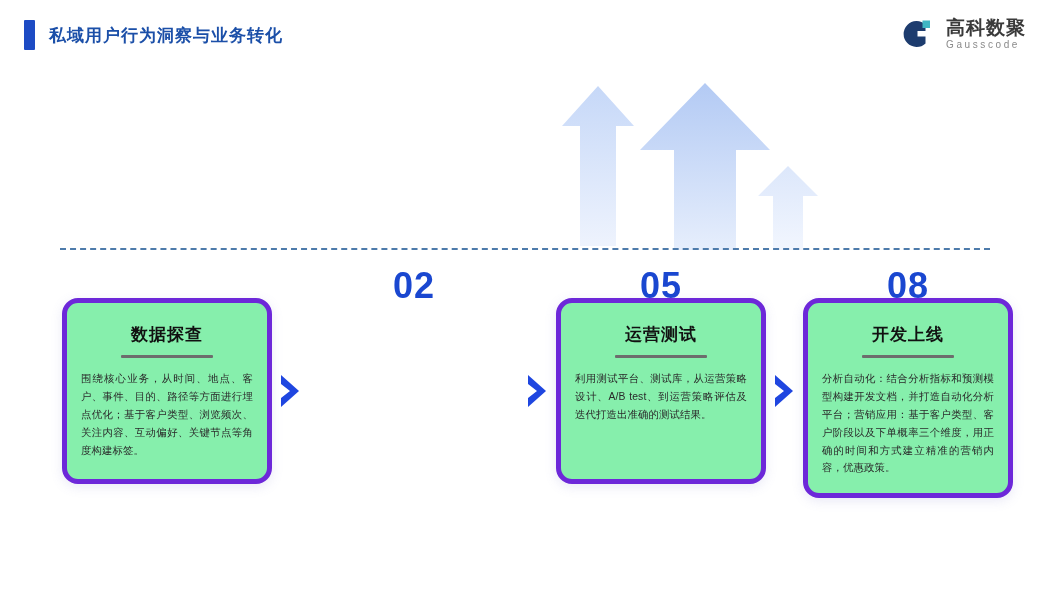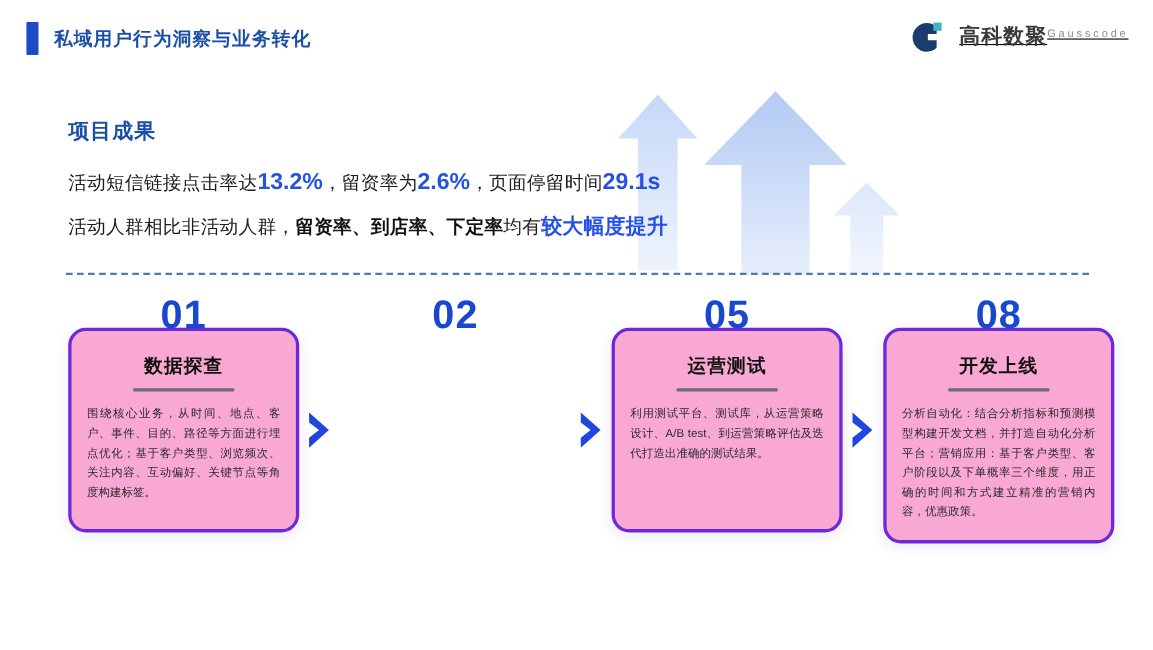--- a/index.html
+++ b/index.html
@@ -65,24 +65,23 @@
     gap: 9px;
   }
   .logo-mark {
     position: relative;
     width: 40px;
     height: 40px;
     flex: none;
   }
   .logo-text {
     display: flex;
-    flex-direction: row;
+    flex-direction: column;
     justify-content: center;
     line-height: 1;
-    text-decoration: underline;
   }
   .logo-cn {
     font-size: 19px;
     font-weight: bold;
     color: #3a3a3a;
     letter-spacing: 1px;
     line-height: 1.05;
   }
   .logo-en {
     font-size: 10px;
@@ -175,22 +174,22 @@
     color: #1a47d0;
     letter-spacing: 1px;
     line-height: 1;
     z-index: 3;
   }
   .card {
     position: relative;
     margin-top: 26px;
     width: 210px;
     min-height: 186px;
-    background: #f9a8d4;
-    border: 3px solid #6d28d9;
+    background: #86efac;
+    border: 5px solid #6d28d9;
     border-radius: 16px;
     box-shadow: 0 3px 12px rgba(120,120,200,0.16);
     padding: 16px 14px 16px 14px;
     box-sizing: border-box;
   }
   .card-title {
     text-align: center;
     font-size: 17px;
     font-weight: bold;
     color: #111111;
@@ -264,38 +263,26 @@
           <rect x="25.5" y="6.5" width="7.5" height="7.5" fill="#3fb6c4"></rect>
         </svg>
       </div>
       <div class="logo-text">
         <div class="logo-cn">高科数聚</div>
         <div class="logo-en">Gausscode</div>
       </div>
     </div>
   </div>
 
-  <div class="results">
-    <div class="results-heading">项目成果</div>
-
-    <div class="result-line">
-      <span>活动短信链接点击率达</span><span class="metric">13.2%</span><span>，留资率为</span><span class="metric">2.6%</span><span>，页面停留时间</span><span class="metric">29.1s</span>
-    </div>
-
-    <div class="result-line">
-      <span>活动人群相比非活动人群，</span><span class="strong">留资率、到店率、下定率</span><span>均有</span><span class="hl-blue">较大幅度提升</span>
-    </div>
-  </div>
 
   <div class="divider"></div>
 
   <div class="steps">
 
     <div class="step">
-      <div class="step-num">01</div>
       <div class="card">
         <div class="card-title">数据探查</div>
         <div class="card-rule"></div>
         <div class="card-body">围绕核心业务，从时间、地点、客户、事件、目的、路径等方面进行埋点优化；基于客户类型、浏览频次、关注内容、互动偏好、关键节点等角度构建标签。</div>
       </div>
     </div>
 
     <div class="chevron">
       <svg width="24" height="34" viewBox="0 0 24 34" xmlns="http://www.w3.org/2000/svg">
         <polygon points="2,1 20,17 2,33 2,24 11,17 2,10" fill="#1f46e0"></polygon>

